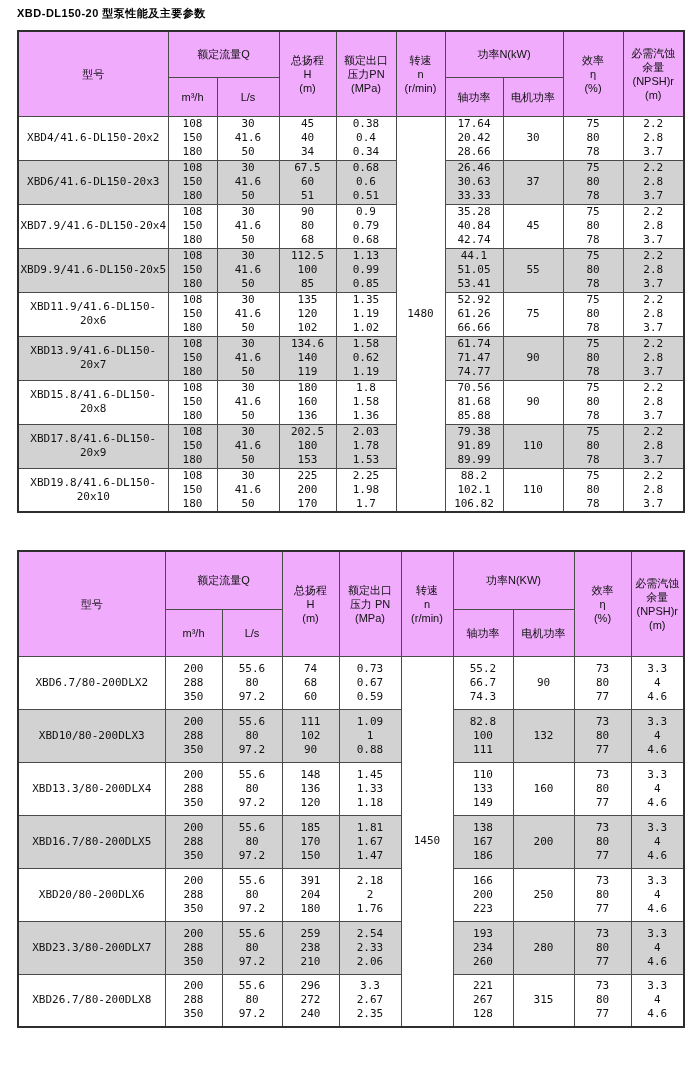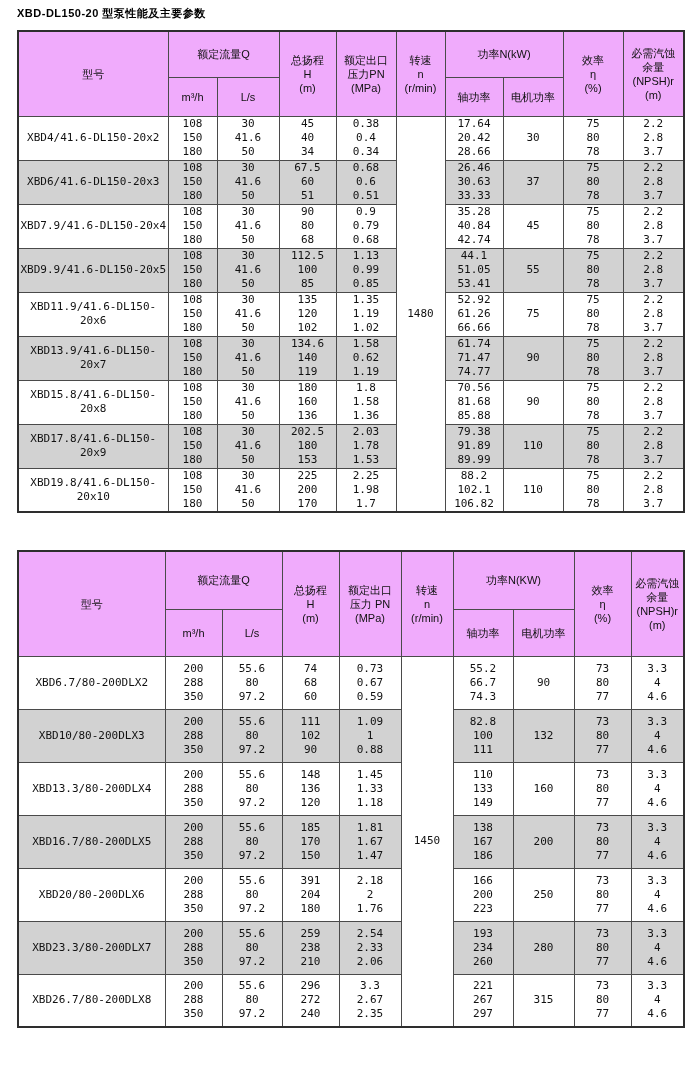--- a/index.html
+++ b/index.html
@@ -789,21 +789,21 @@
               <div class="cell-line">240</div>
             </td>
             <td>
               <div class="cell-line">3.3</div>
               <div class="cell-line">2.67</div>
               <div class="cell-line">2.35</div>
             </td>
             <td>
               <div class="cell-line">221</div>
               <div class="cell-line">267</div>
-              <div class="cell-line">297</div>
+              <div class="cell-line">128</div>
             </td>
             <td>315</td>
             <td>
               <div class="cell-line">73</div>
               <div class="cell-line">80</div>
               <div class="cell-line">77</div>
             </td>
             <td>
               <div class="cell-line">3.3</div>
               <div class="cell-line">4</div>

